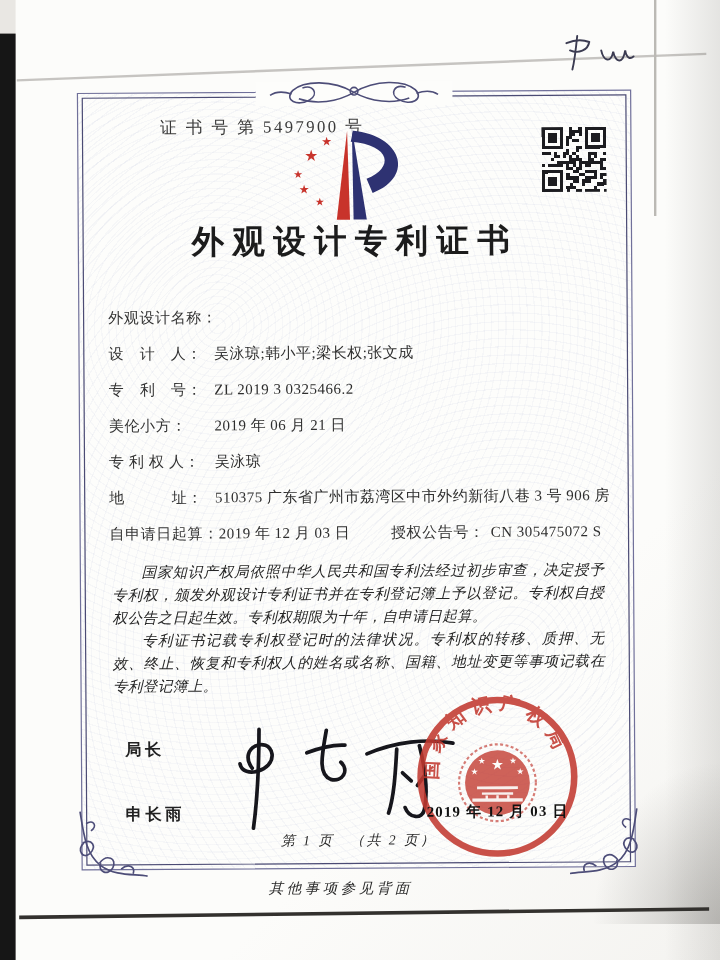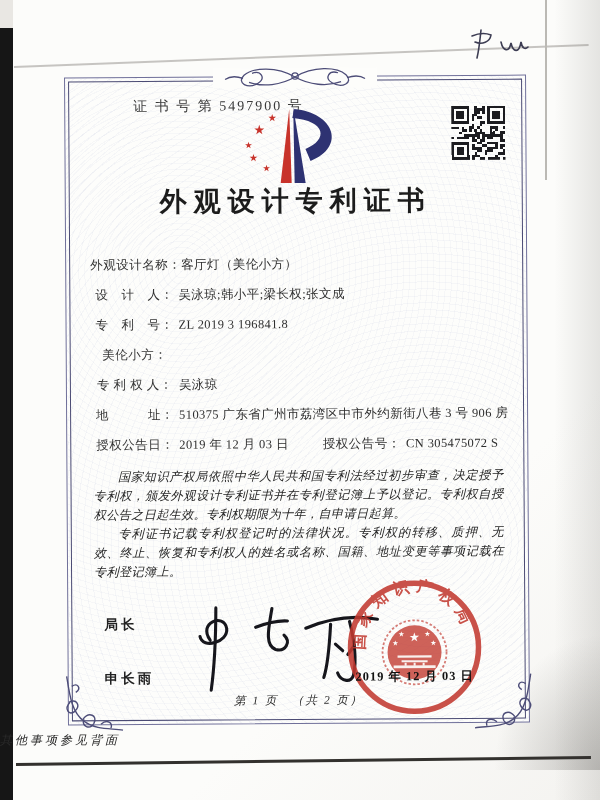--- a/index.html
+++ b/index.html
@@ -36,40 +36,40 @@
   .logo{position:absolute;left:165px;top:26px;}
   .qr{position:absolute;left:386px;top:30px;width:54px;height:54px;}
   .qr svg{width:54px;height:54px;shape-rendering:crispEdges;}
   .qr rect{fill:#1c1c20;}
 
   .title{position:absolute;left:0;top:106px;width:100%;text-align:center;
     font-size:27px;font-weight:700;letter-spacing:7px;color:#1c1c1c;}
 
   .fields{position:absolute;left:24px;top:172px;width:414px;font-size:12.5px;color:#2e2e2e;}
   .field-row{height:30px;display:flex;align-items:center;white-space:nowrap;}
-  .field-label{display:inline-block;min-width:88px;letter-spacing:.5px;color:#333;text-align:center;}
+  .field-label{display:inline-block;min-width:88px;letter-spacing:.5px;color:#333;}
   .field-value{letter-spacing:.4px;}
   .grant-no{margin-left:34px;}
   .grant-no .field-label{min-width:0;margin-right:2px;}
 
   .paragraphs{position:absolute;left:26px;top:390px;width:410px;font-size:12.2px;line-height:19px;
     text-align:justify;color:#262626;font-style:italic;letter-spacing:.3px;}
   .paragraphs p{margin:0;text-indent:2em;}
 
   .sig-title{position:absolute;left:36px;top:538px;font-size:13.5px;font-weight:600;letter-spacing:3px;color:#222;}
   .sig-name{position:absolute;left:36px;top:592px;font-size:13.5px;font-weight:600;letter-spacing:3px;color:#222;}
   .signature-svg{position:absolute;left:112px;top:522px;}
 
   .seal{position:absolute;left:275px;top:500px;width:142px;height:142px;}
   .seal-date{position:absolute;left:268px;top:592px;width:156px;text-align:center;
     font-size:12.4px;font-weight:600;color:#111;letter-spacing:1px;}
 
   .page-note{position:absolute;left:0;top:616px;width:100%;text-align:center;
     font-size:11.5px;font-style:italic;letter-spacing:2px;color:#2a2a2a;}
-  .back-note{position:absolute;left:0;top:732px;width:568px;
+  .back-note{position:absolute;left:0;top:732px;width:568px;text-align:center;
     font-size:12px;font-style:italic;letter-spacing:3px;color:#2a2a2a;}
 
   .ornament-top{position:absolute;left:120px;top:-14px;}
   .flourish{position:absolute;width:64px;height:64px;}
   .flourish.bl{left:-8px;bottom:-10px;}
   .flourish.br{right:-8px;bottom:-10px;transform:scaleX(-1);}
   .handwriting{position:absolute;left:455px;top:22px;}
   svg{display:block;}
 </style>
 </head>
@@ -368,43 +368,43 @@
           <rect x="20" y="20" width="1" height="1"></rect>
         </g>
       </svg>
   </div>
 
   <div class="title">外观设计专利证书</div>
 
   <div class="fields">
     <div class="field-row">
       <span class="field-label">外观设计名称：</span>
-      <span class="field-value">客厅灯（美伦小方）</span>
     </div>
     <div class="field-row">
       <span class="field-label">设　计　人：</span>
       <span class="field-value">吴泳琼;韩小平;梁长权;张文成</span>
     </div>
     <div class="field-row">
       <span class="field-label">专　利　号：</span>
-      <span class="field-value">ZL 2019 3 196841.8</span>
+      <span class="field-value">ZL 2019 3 0325466.2</span>
     </div>
     <div class="field-row">
       <span class="field-label">美伦小方：</span>
+      <span class="field-value">2019 年 06 月 21 日</span>
     </div>
     <div class="field-row">
       <span class="field-label">专 利 权 人：</span>
       <span class="field-value">吴泳琼</span>
     </div>
     <div class="field-row">
       <span class="field-label">地　　　址：</span>
       <span class="field-value">510375 广东省广州市荔湾区中市外约新街八巷 3 号 906 房</span>
     </div>
     <div class="field-row">
-      <span class="field-label">授权公告日：</span>
+      <span class="field-label">自申请日起算：</span>
       <span class="field-value">2019 年 12 月 03 日</span>
       <span class="grant-no">
         <span class="field-label">授权公告号：</span>
         <span class="field-value">CN 305475072 S</span>
       </span>
     </div>
   </div>
 
   <div class="paragraphs">
     <p>国家知识产权局依照中华人民共和国专利法经过初步审查，决定授予专利权，颁发外观设计专利证书并在专利登记簿上予以登记。专利权自授权公告之日起生效。专利权期限为十年，自申请日起算。</p>

